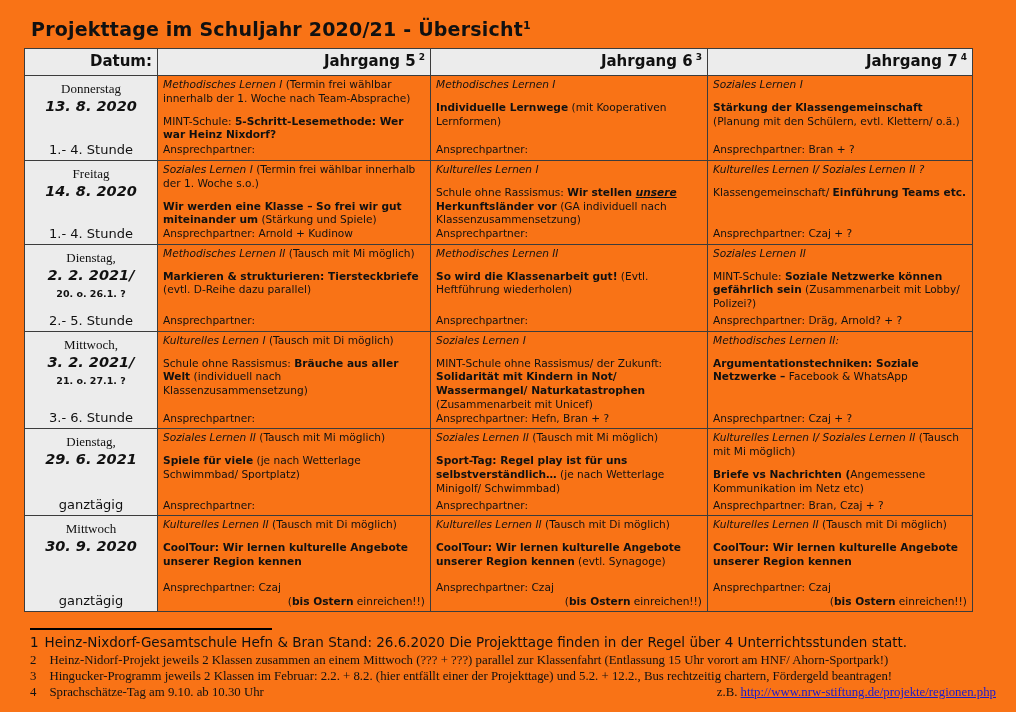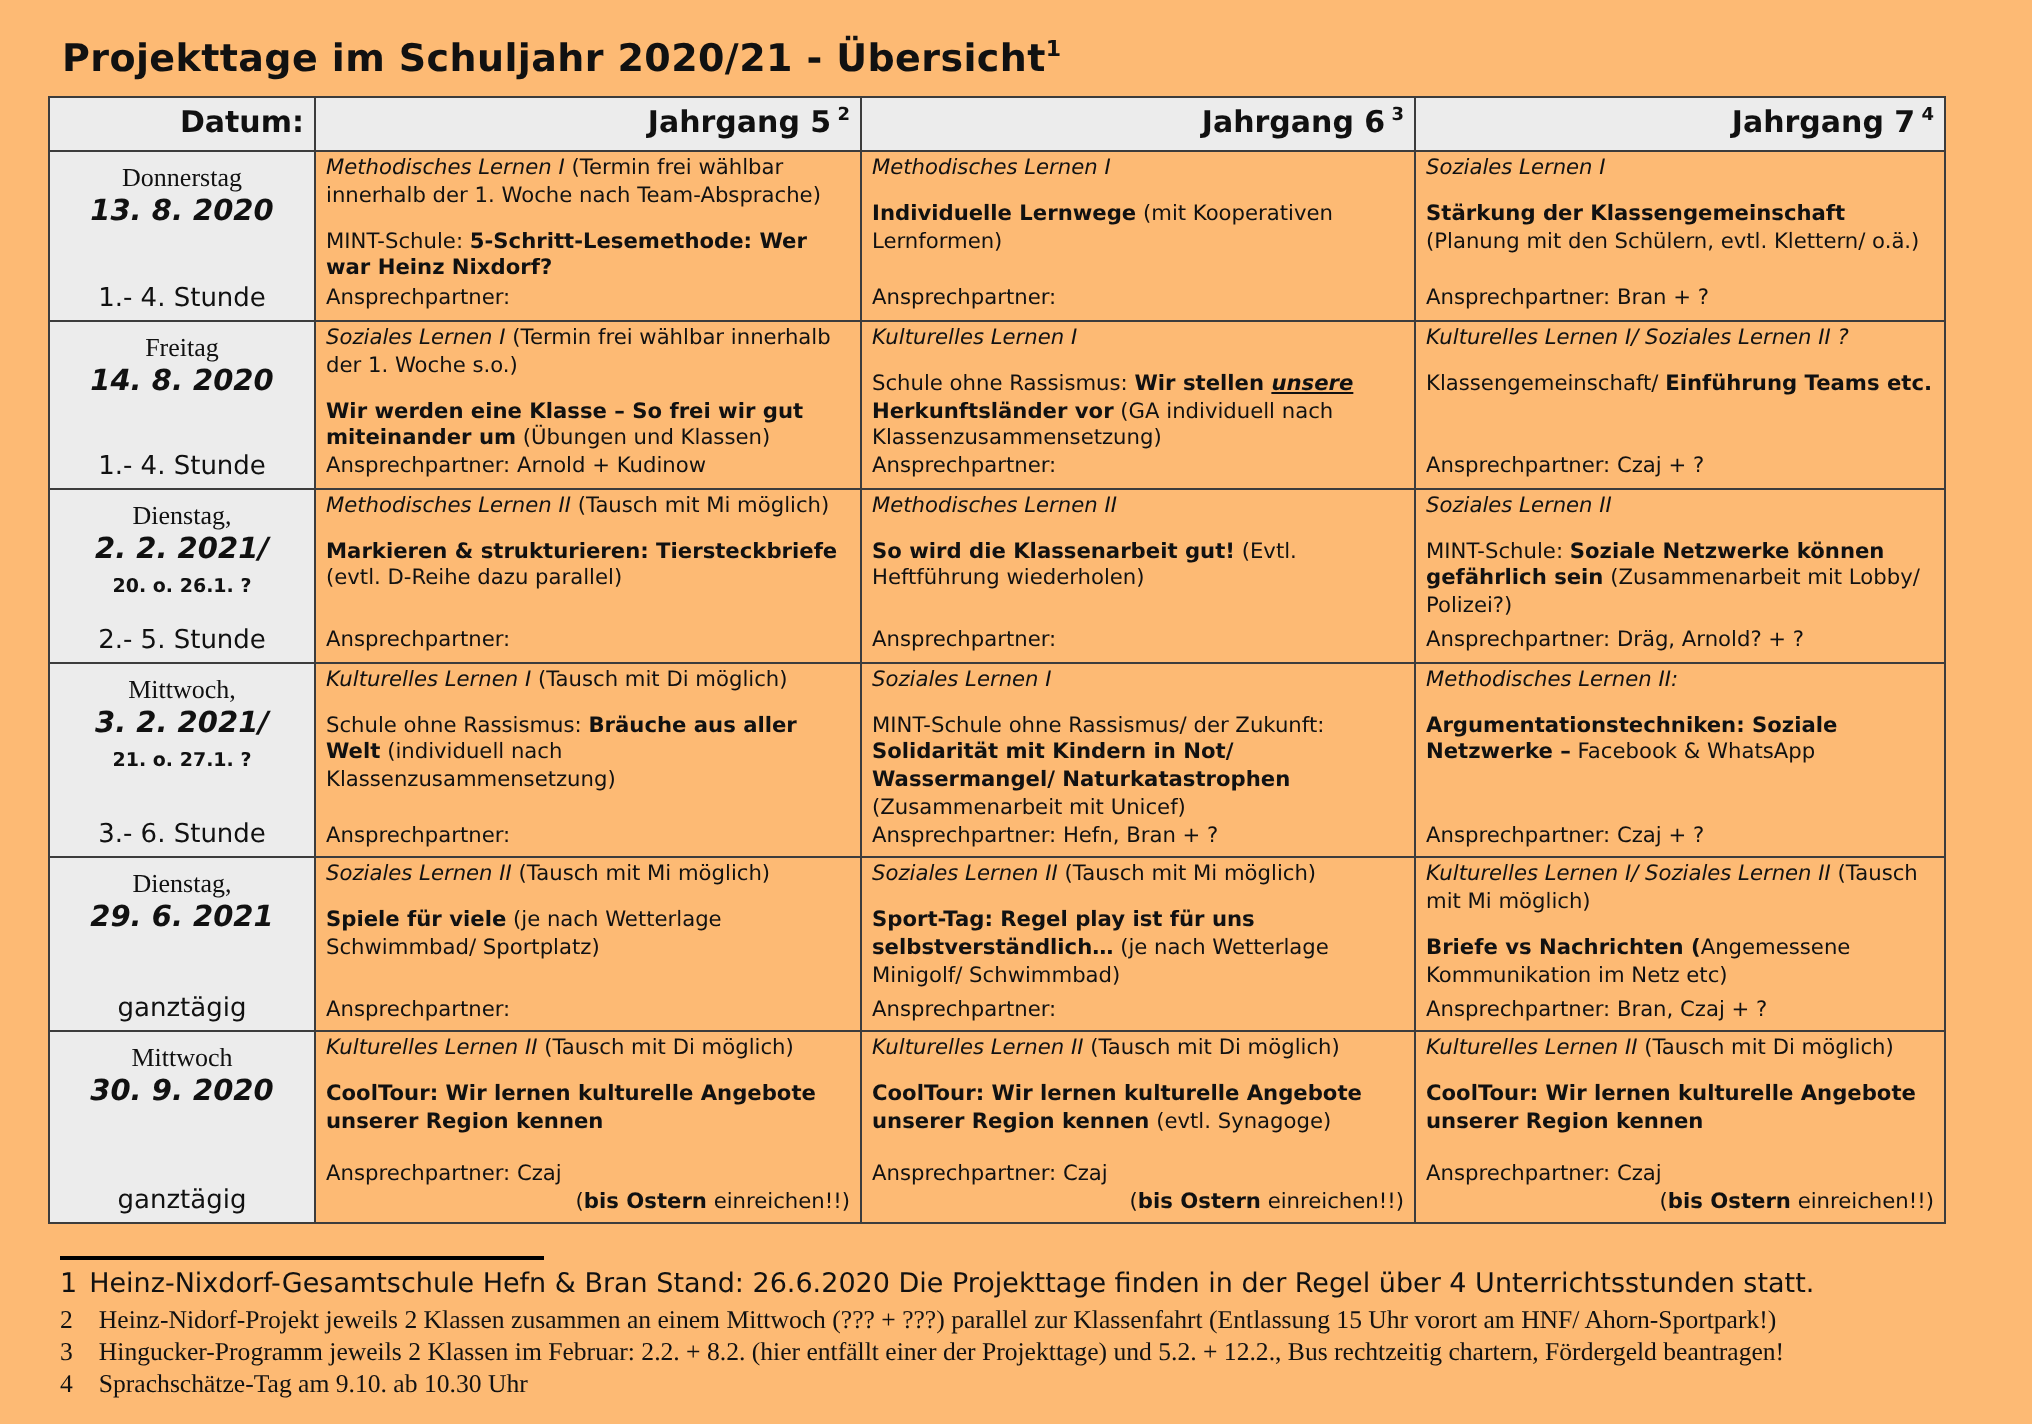--- a/index.html
+++ b/index.html
@@ -1,19 +1,19 @@
 <!DOCTYPE html>
 <html><head>
 <meta charset="utf-8">
 <style>
   html,body{margin:0;padding:0;background:#fff;}
   .page{
     position:relative;
     width:1016px;height:712px;
-    background:#fdba74;
+    background:#f97316;
     font-family:"DejaVu Sans","Liberation Sans",sans-serif;
     color:#111;
     overflow:hidden;
     box-sizing:border-box;
   }
   .title{
     margin:0;
     position:absolute; left:31px; top:18px;
     font-size:19px; font-weight:bold; letter-spacing:.2px;
   }
@@ -139,21 +139,21 @@
           <td class="datecell">
             <div class="datewrap">
               <div class="d-day">Freitag</div>
               <div class="d-date">14. 8. 2020</div>
               <div class="d-time">1.- 4. Stunde</div>
             </div>
           </td>
           <td>
             <div class="cellwrap">
               <div class="cat"><span class="i">Soziales Lernen I </span><span>(Termin frei wählbar innerhalb der 1. Woche s.o.)</span></div>
-              <div class="body"><span class="b">Wir werden eine Klasse – So frei wir gut miteinander um</span><span> (Übungen und Klassen)</span></div>
+              <div class="body"><span class="b">Wir werden eine Klasse – So frei wir gut miteinander um</span><span> (Stärkung und Spiele)</span></div>
               <div class="contact">Ansprechpartner:  Arnold + Kudinow</div>
             </div>
           </td>
           <td>
             <div class="cellwrap">
               <div class="cat"><span class="i">Kulturelles Lernen I</span></div>
               <div class="body"><span>Schule ohne Rassismus: </span><span class="b">Wir stellen </span><span class="b i u">unsere</span><span class="b"> Herkunftsländer vor</span><span> (GA individuell nach Klassenzusammensetzung)</span></div>
               <div class="contact">Ansprechpartner:</div>
             </div>
           </td>
@@ -303,15 +303,16 @@
         <span class="num">2</span>
         <span class="fntext">Heinz-Nidorf-Projekt jeweils 2 Klassen zusammen an einem Mittwoch (??? + ???) parallel zur Klassenfahrt (Entlassung 15 Uhr vorort am HNF/ Ahorn-Sportpark!)</span>
       </div>
       <div class="fn fn-serif">
         <span class="num">3</span>
         <span class="fntext">Hingucker-Programm jeweils 2 Klassen im Februar: 2.2. + 8.2. (hier entfällt einer der Projekttage) und 5.2. + 12.2., Bus rechtzeitig chartern, Fördergeld beantragen!</span>
       </div>
       <div class="fn fn-serif">
         <span class="num">4</span>
         <span class="fntext">Sprachschätze-Tag am 9.10. ab 10.30 Uhr</span>
+        <span class="fnright"><span>z.B. </span><a href="#">http://www.nrw-stiftung.de/projekte/regionen.php</a></span>
       </div>
     </div>
 </div>
 
 </body></html>

